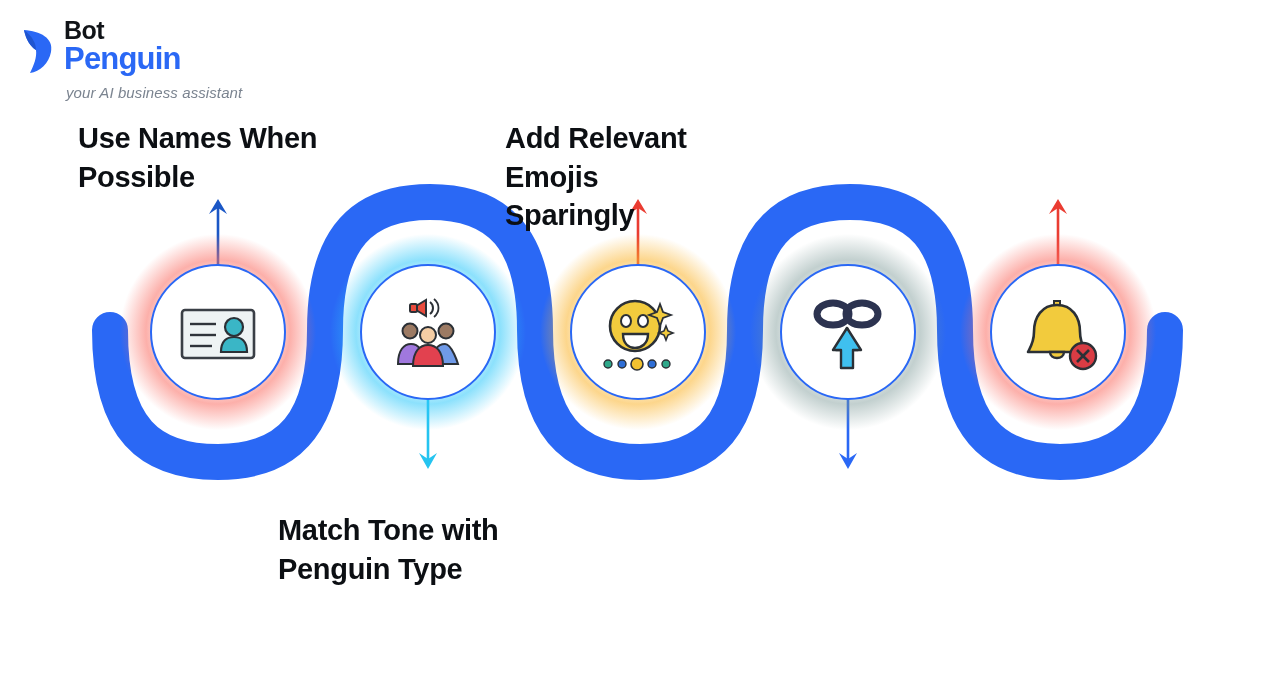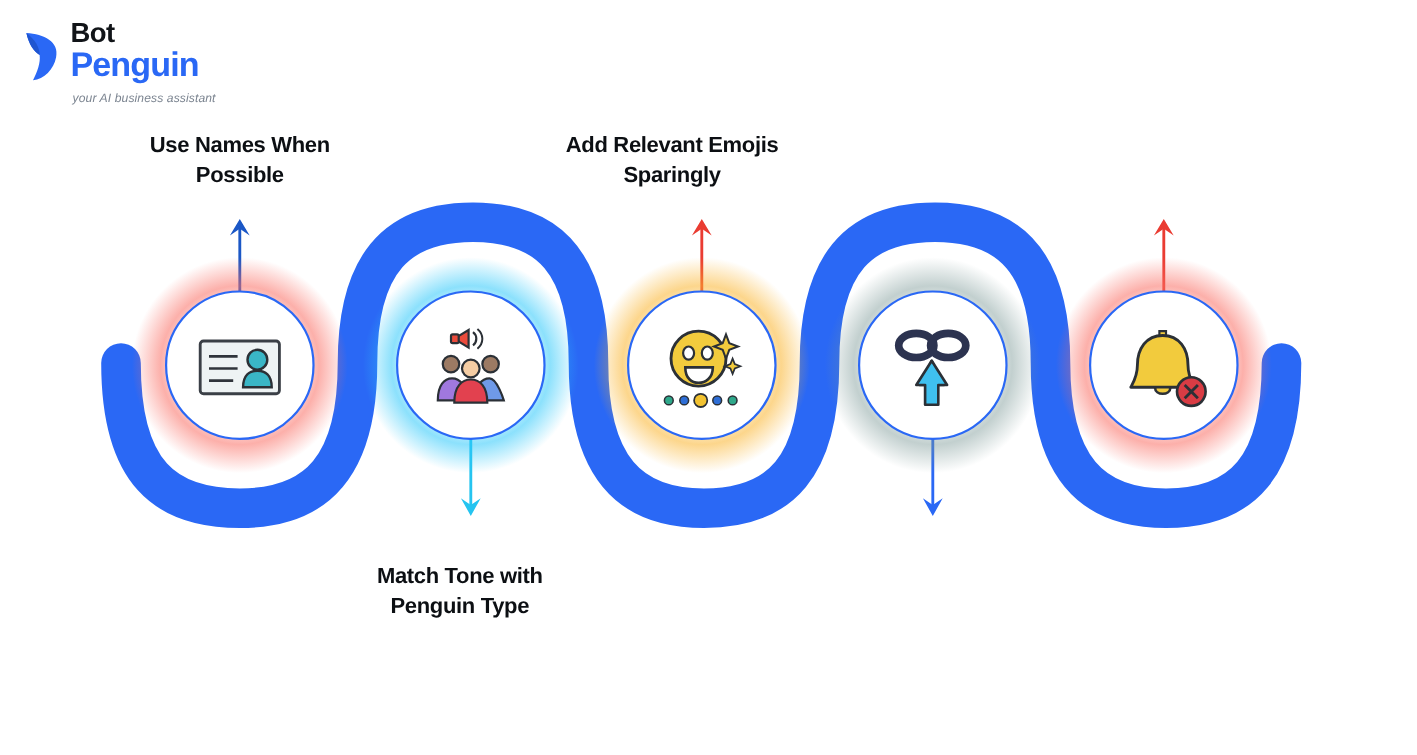--- a/index.html
+++ b/index.html
@@ -18,21 +18,21 @@
   .logo-bot {
     font-size: 25px; font-weight: bold; color: #111418;
     letter-spacing: -0.5px; display: block;
   }
   .logo-penguin {
     font-size: 31px; font-weight: bold; color: #2a68f5;
     letter-spacing: -0.8px; display: block; margin-top: 0;
   }
   .logo-tag {
     position: absolute; left: 48px; top: 66px;
-    font-size: 11px; font-style: italic; color: #7b8490;
+    font-size: 15px; font-style: italic; color: #7b8490;
     letter-spacing: 0.1px; white-space: nowrap;
   }
 
   
   .wave { position: absolute; left: 0; top: 0; width: 1288px; height: 686px; pointer-events: none; }
 
   
   .node { position: absolute; width: 136px; height: 136px; }
   .node .glow {
     position: absolute; left: -34px; top: -34px; width: 204px; height: 204px;
@@ -46,22 +46,22 @@
   }
   .node .ic { width: 96px; height: 96px; display: block; }
 
   .glow-red   { background: radial-gradient(circle, rgba(250,105,95,0.00) 33%, rgba(250,110,100,0.55) 50%, rgba(252,150,140,0.00) 68%); }
   .glow-cyan  { background: radial-gradient(circle, rgba(40,200,250,0.00) 33%, rgba(45,200,250,0.55) 50%, rgba(150,225,255,0.00) 68%); }
   .glow-amber { background: radial-gradient(circle, rgba(250,180,40,0.00) 33%, rgba(250,180,45,0.55) 50%, rgba(253,215,140,0.00) 68%); }
   .glow-slate { background: radial-gradient(circle, rgba(120,150,150,0.00) 33%, rgba(120,150,148,0.45) 50%, rgba(190,210,208,0.00) 68%); }
 
   
   .label {
-    position: absolute; text-align: center;
-    font-size: 20px; font-weight: bold; color: #0c0f13;
+    position: absolute; 
+    font-size: 29px; font-weight: bold; color: #0c0f13;
     line-height: 1.33; letter-spacing: -0.3px;
     white-space: pre-line;
   }
   
   .arrow { position: absolute; }
 </style>
 </head>
 <body>
 
 <div id="stage">
@@ -193,18 +193,18 @@
       </svg>
     </div>
   </div>
 
   <div class="label" style="left:78px; top:119px; width:280px;">Use Names When
 Possible</div>
 
   <div class="label" style="left:278px; top:511px; width:280px;">Match Tone with
 Penguin Type</div>
 
-  <div class="label" style="left:471px; top:119px; width:280px;">Add Relevant Emojis
+  <div class="label" style="left:505px; top:119px; width:280px;">Add Relevant Emojis
 Sparingly</div>
 
 
 
 </div>
 
 </body></html>

